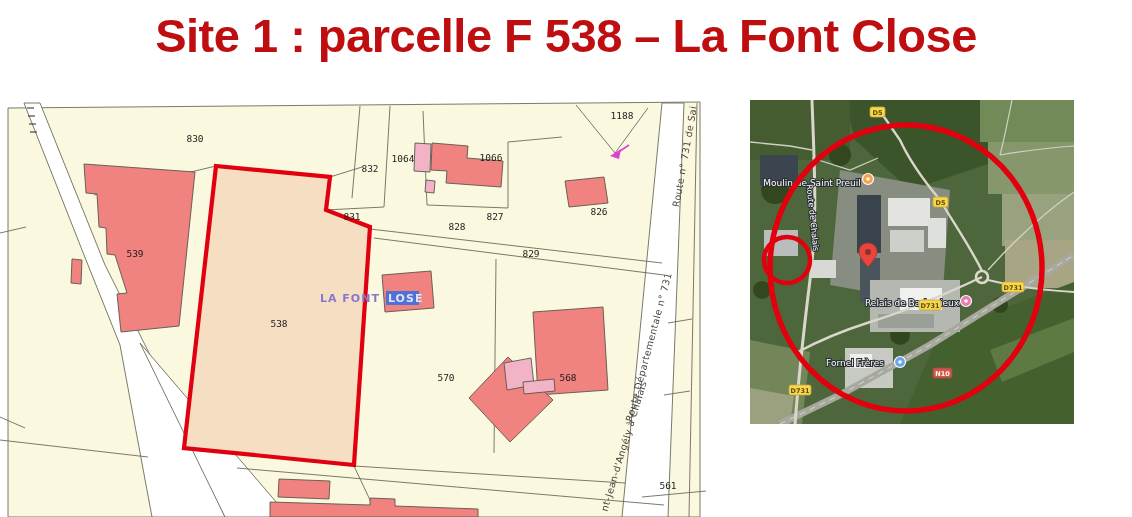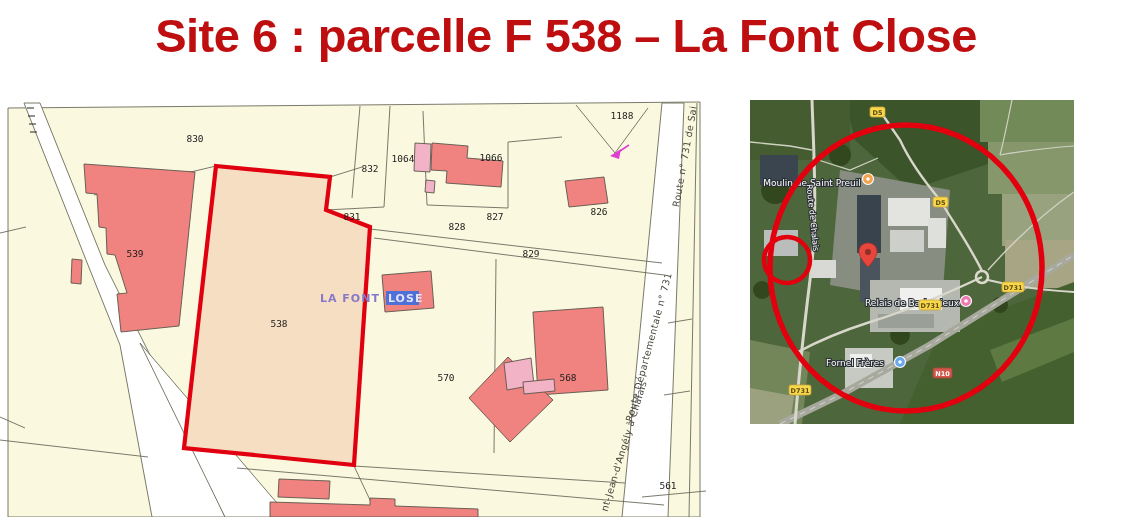--- a/index.html
+++ b/index.html
@@ -17,21 +17,21 @@
   .rname{font-family:"DejaVu Sans",sans-serif;font-size:9.5px;fill:#4a463e;text-anchor:middle;letter-spacing:0.4px;}
   .loc{font-family:"DejaVu Sans",sans-serif;font-weight:bold;font-size:11px;fill:#8878C8;letter-spacing:1px;}
   .locsel{font-family:"DejaVu Sans",sans-serif;font-weight:bold;font-size:11px;fill:#E6E2F8;letter-spacing:1px;}
   .slabel{font-family:"DejaVu Sans",sans-serif;font-size:9px;fill:#ffffff;stroke:#2b3136;stroke-width:2.2px;paint-order:stroke;text-anchor:middle;}
   .bdg{font-family:"DejaVu Sans",sans-serif;font-size:6.5px;font-weight:bold;fill:#5b4a12;text-anchor:middle;}
   .bdgw{font-family:"DejaVu Sans",sans-serif;font-size:6.5px;font-weight:bold;fill:#ffffff;text-anchor:middle;}
 </style>
 </head>
 <body>
 
-<div class="page-title">Site 6 : parcelle F 538 – La Font Close</div>
+<div class="page-title">Site 1 : parcelle F 538 – La Font Close</div>
 
 <div class="cadastral-wrap">
 <svg width="710" height="422" viewBox="0 0 710 422" xmlns="http://www.w3.org/2000/svg">
 
   <polygon points="8,13 700,7 700,422 8,422" fill="#FAF8DF" stroke="#6B6B5B" stroke-width="0.9"></polygon>
 
   <g fill="#FFFFFF" stroke="#6B6B5B" stroke-width="0.9">
     <polygon points="24,8 40,8 105,170 160,280 225,422 152,422 120,250 88,170"></polygon>
     <polygon points="140,248 289,422 225,422"></polygon>
     <polygon points="662,8 684,8 668,422 622,422"></polygon>

